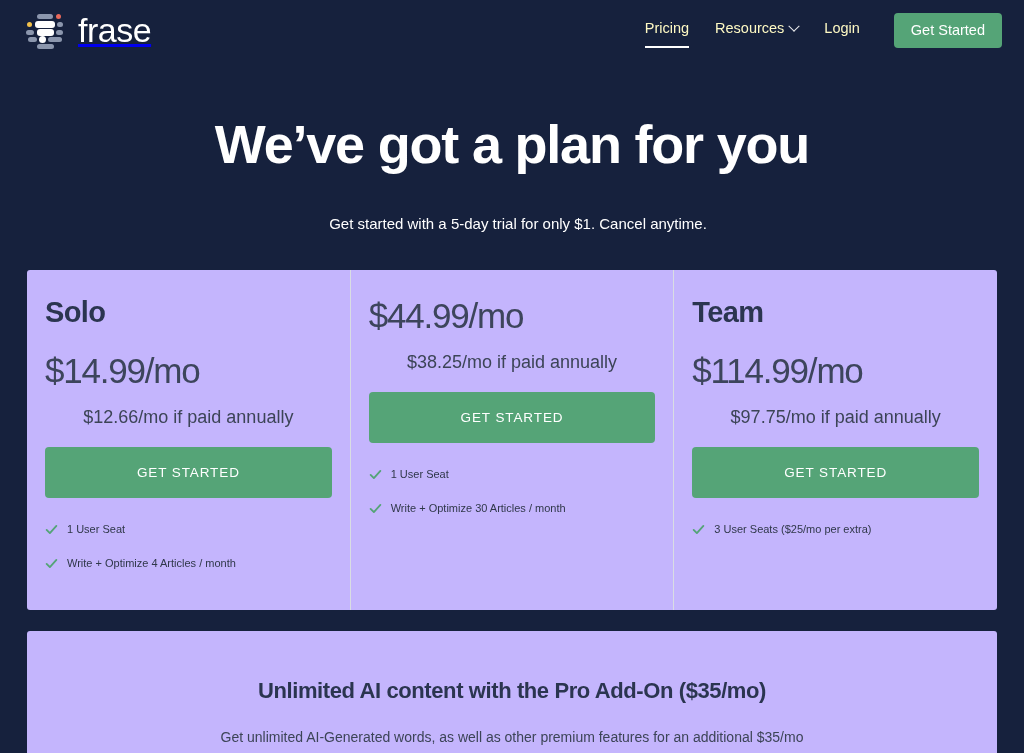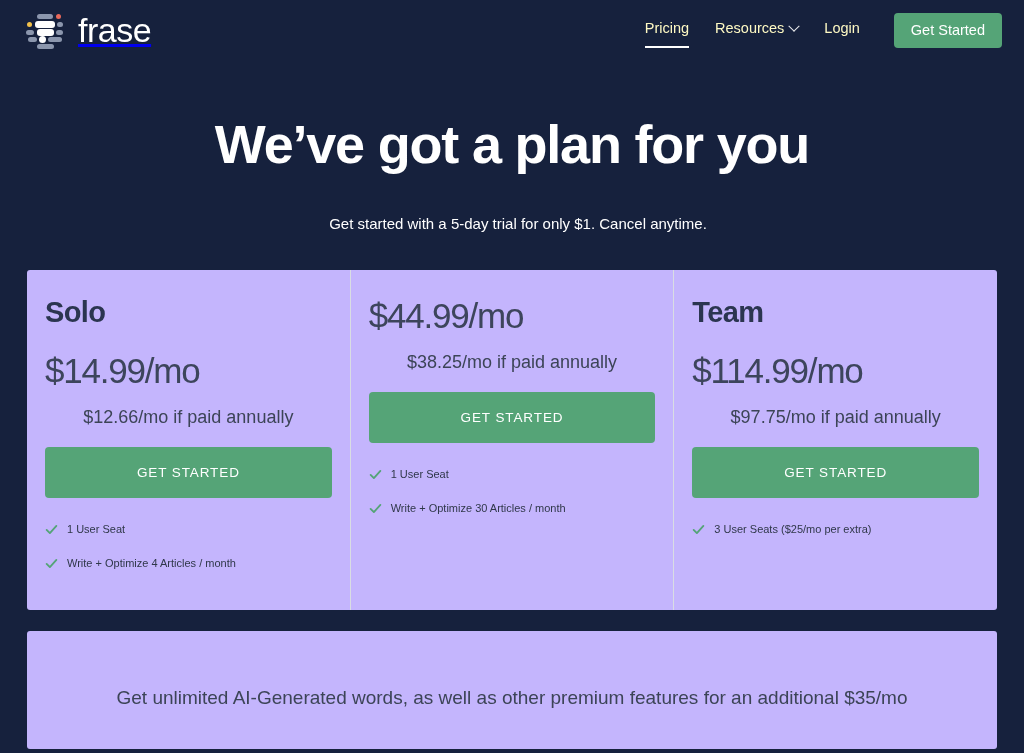--- a/index.html
+++ b/index.html
@@ -208,23 +208,23 @@
     text-align: center;
     padding: 47px 20px 40px 20px;
   }
   .addon-title {
     font-size: 22px;
     font-weight: 700;
     color: #2b3550;
     letter-spacing: -0.4px;
   }
   .addon-sub {
-    font-size: 19px;
+    font-size: 14px;
     color: #3c4457;
-    margin-top: 9px;
+    margin-top: 25px;
   }
 </style>
 </head>
 <body>
 
 <header class="header">
 
   <a class="brand" href="#">
     <span class="logo-mark">
 
@@ -322,14 +322,15 @@
           <path d="M2 8.5 L6 12.5 L14 3.5" fill="none" stroke="#54a477" stroke-width="2.2" stroke-linecap="round" stroke-linejoin="round"></path>
         </svg>
         <span>3 User Seats ($25/mo per extra)</span>
       </li>
     </ul>
   </div>
 
 </section>
 
 <section class="panel addon-panel">
+  <h2 class="addon-title">Unlimited AI content with the Pro Add-On ($35/mo)</h2>
   <p class="addon-sub">Get unlimited AI-Generated words, as well as other premium features for an additional $35/mo</p>
 </section>
 
 </body></html>

